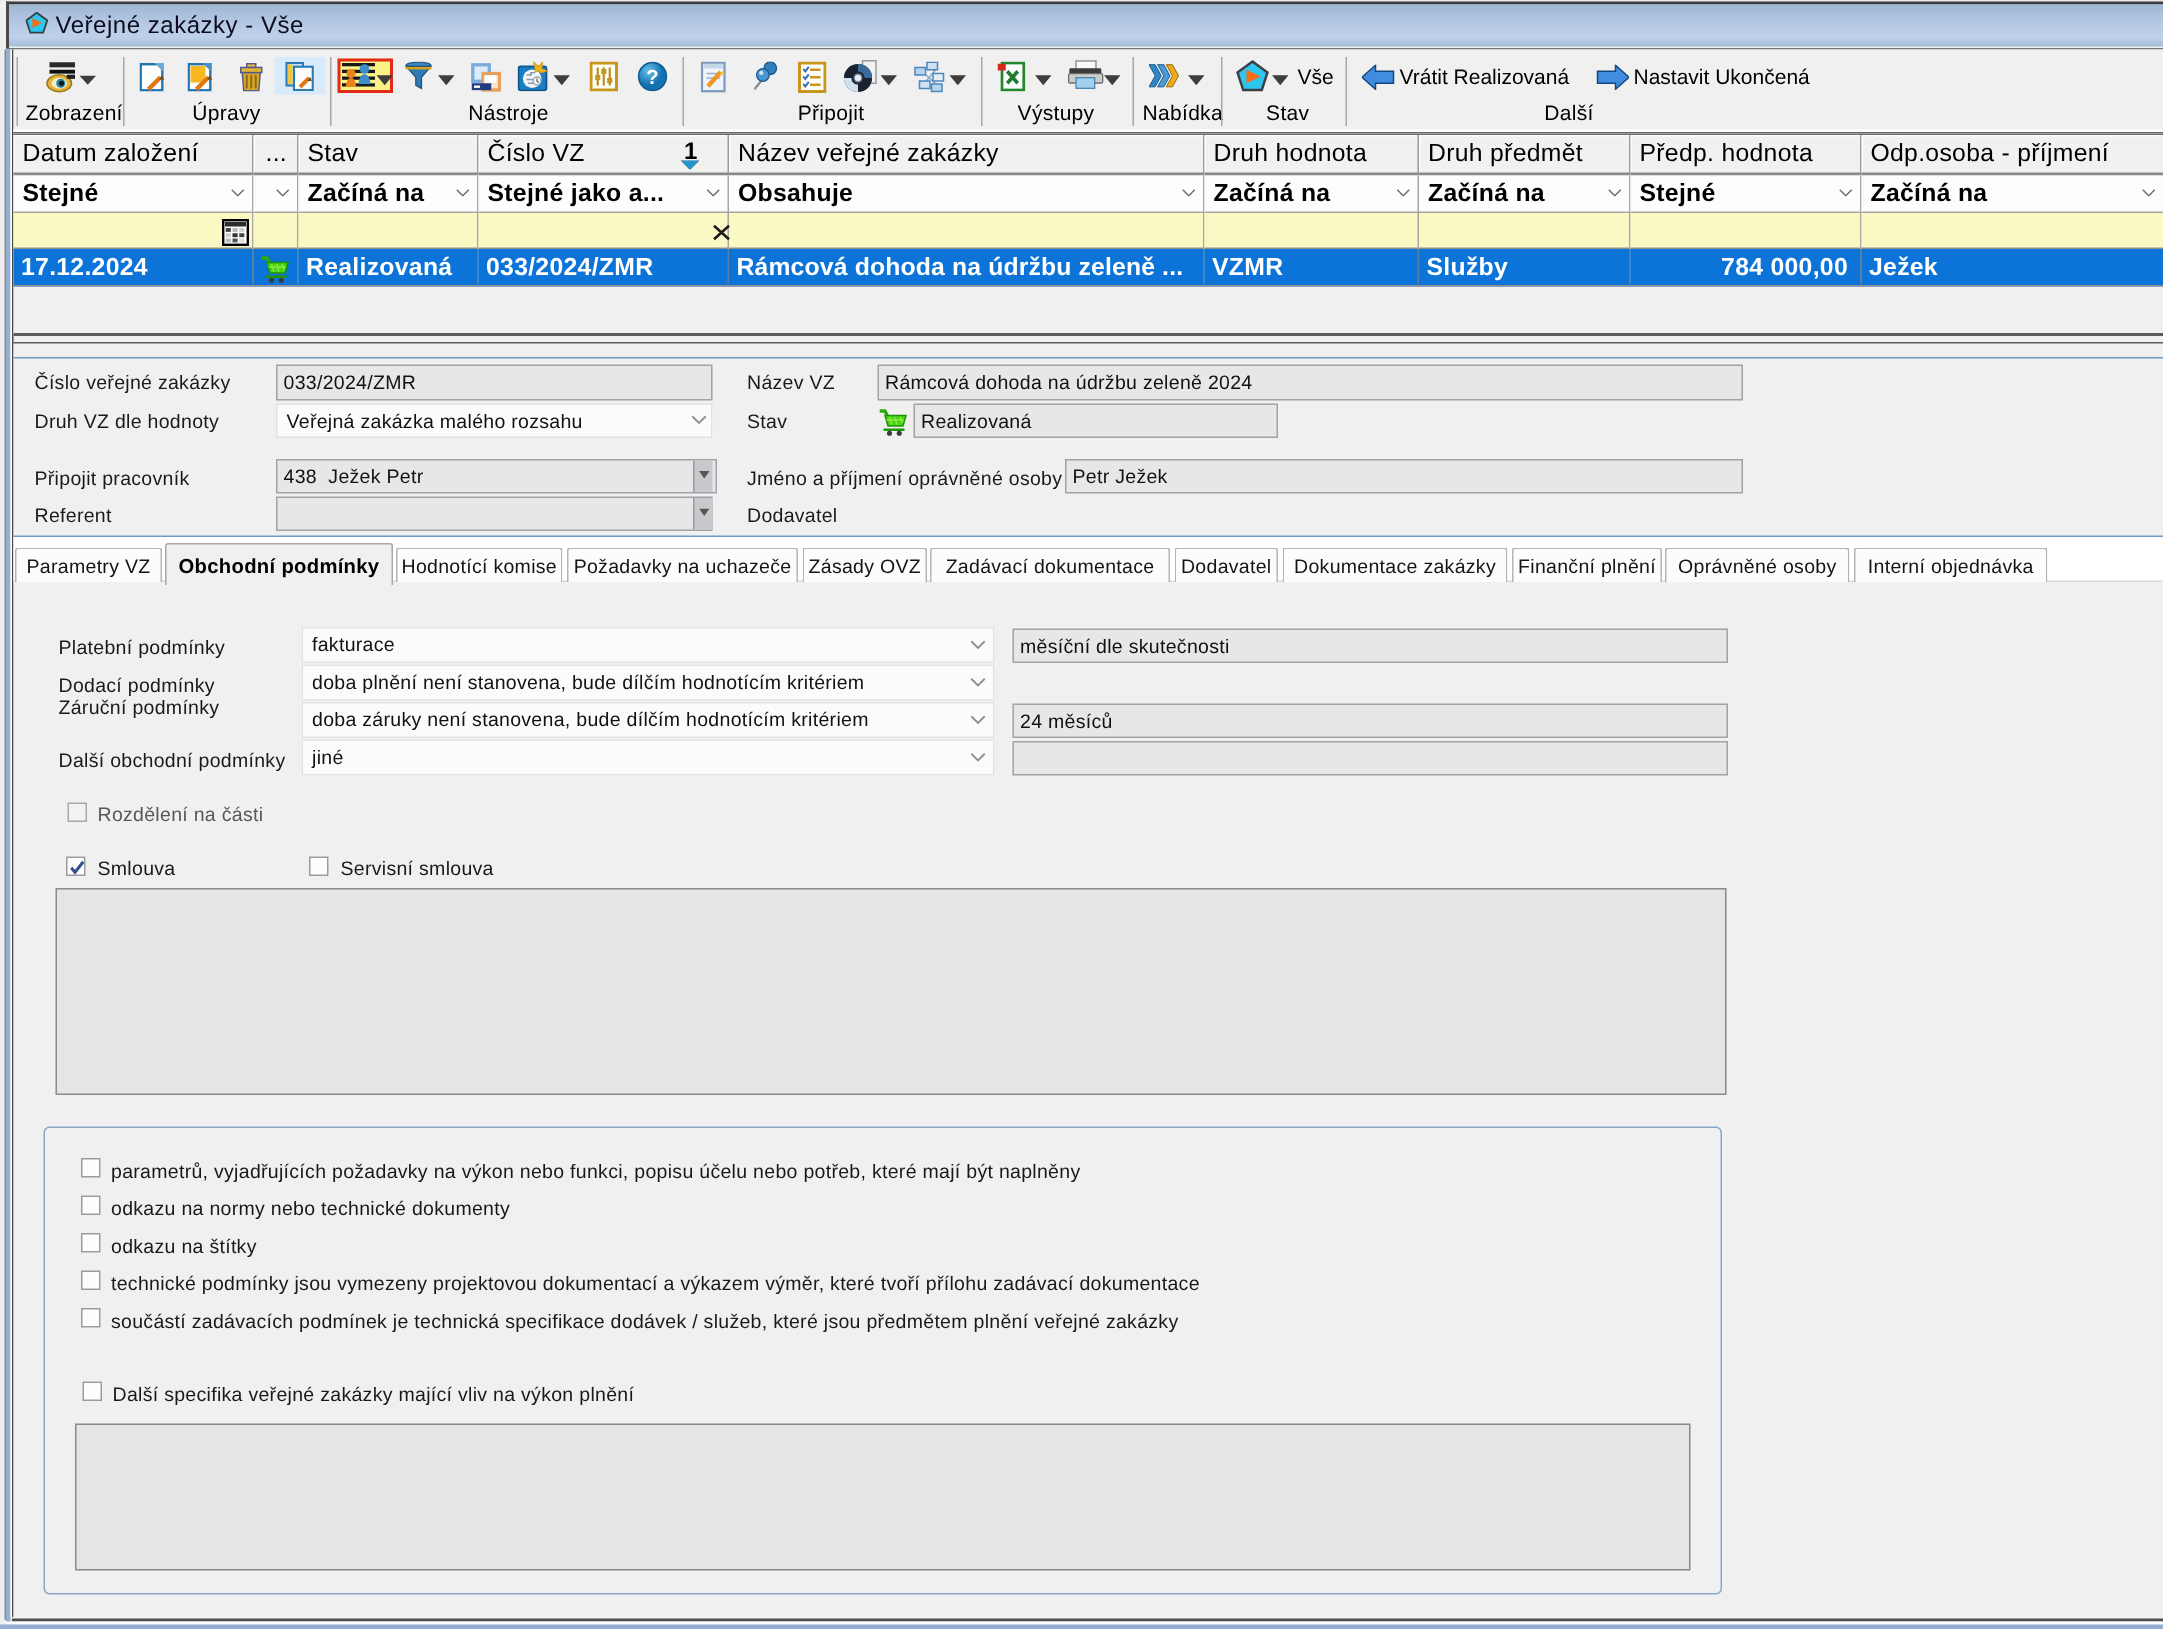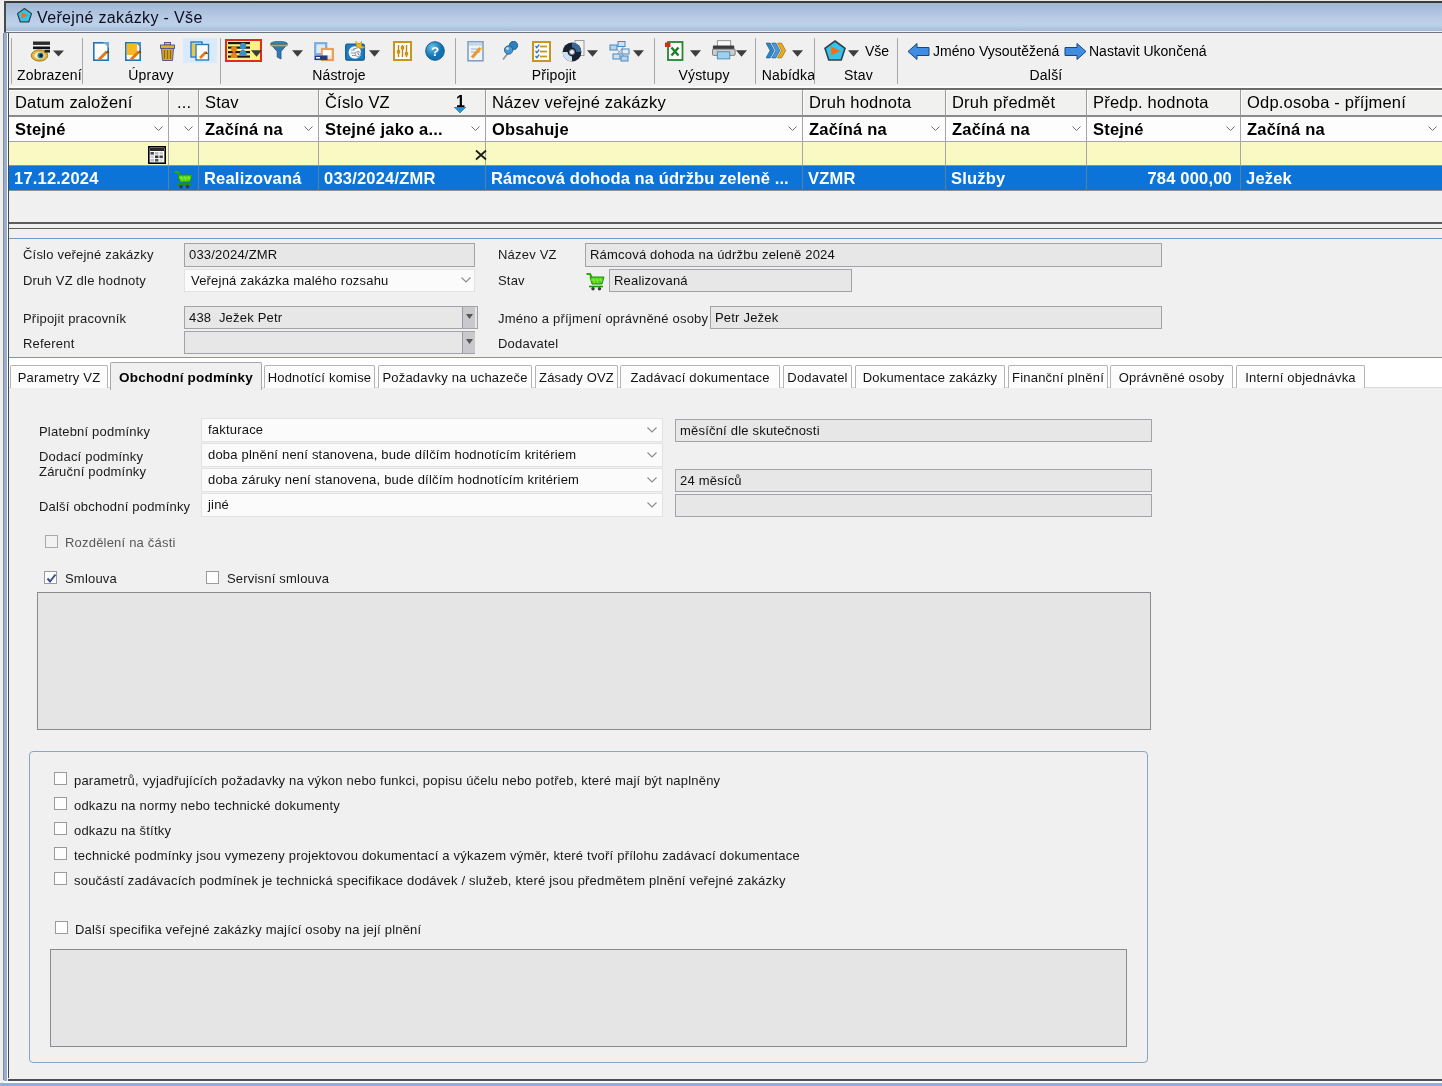--- a/index.html
+++ b/index.html
@@ -270,21 +270,21 @@
     <polygon points="7,6.5 16.5,11 7,15.5" fill="#f86d14"></polygon>
   </svg>
   <svg class="tchev" style="left:839px;top:17px" width="10" height="6" viewBox="0 0 10 6">
       <polygon points="0,0 10,0 5,6" fill="#3d3d3d"></polygon>
     </svg>
   <div class="ttext" style="left:856px">Vše</div>
 
   <svg class="ticon" style="left:899px;top:10px" width="22" height="17" viewBox="0 0 22 17">
     <polygon points="0,8.5 9,0.5 9,4.5 21,4.5 21,12.5 9,12.5 9,16.5" fill="#3f8de0" stroke="#17477e" stroke-width="1"></polygon>
   </svg>
-  <div class="ttext" style="left:924px">Jméno Vysoutěžená</div>
+  <div class="ttext" style="left:924px">Vrátit Realizovaná</div>
   <svg class="ticon" style="left:1055px;top:10px" width="22" height="17" viewBox="0 0 22 17">
     <polygon points="22,8.5 13,0.5 13,4.5 1,4.5 1,12.5 13,12.5 13,16.5" fill="#3f8de0" stroke="#17477e" stroke-width="1"></polygon>
   </svg>
   <div class="ttext" style="left:1080px">Nastavit Ukončená</div>
   <div class="tsep" style="left:2px"></div>
   <div class="tlabel" style="left:8px;width:60px">Zobrazení</div>
   <div class="tsep" style="left:73px"></div>
   <div class="tlabel" style="left:111px;width:62px">Úpravy</div>
   <div class="tsep" style="left:211px"></div>
   <div class="tlabel" style="left:300px;width:60px">Nástroje</div>
@@ -505,16 +505,16 @@
   <div class="cb" style="left:54px;top:797px"></div>
   <div class="cblabel" style="left:74px;top:798px">odkazu na normy nebo technické dokumenty</div>
   <div class="cb" style="left:54px;top:822px"></div>
   <div class="cblabel" style="left:74px;top:823px">odkazu na štítky</div>
   <div class="cb" style="left:54px;top:847px"></div>
   <div class="cblabel" style="left:74px;top:848px">technické podmínky jsou vymezeny projektovou dokumentací a výkazem výměr, které tvoří přílohu zadávací dokumentace</div>
   <div class="cb" style="left:54px;top:872px"></div>
   <div class="cblabel" style="left:74px;top:873px">součástí zadávacích podmínek je technická specifikace dodávek / služeb, které jsou předmětem plnění veřejné zakázky</div>
 
   <div class="cb" style="left:55px;top:921px"></div>
-  <div class="cblabel" style="left:75px;top:922px">Další specifika veřejné zakázky mající osoby na její plnění</div>
+  <div class="cblabel" style="left:75px;top:922px">Další specifika veřejné zakázky mající vliv na výkon plnění</div>
 
   <div class="tarea" style="left:50px;top:949px;width:1077px;height:98px"></div>
 </div>
 
 </body></html>

